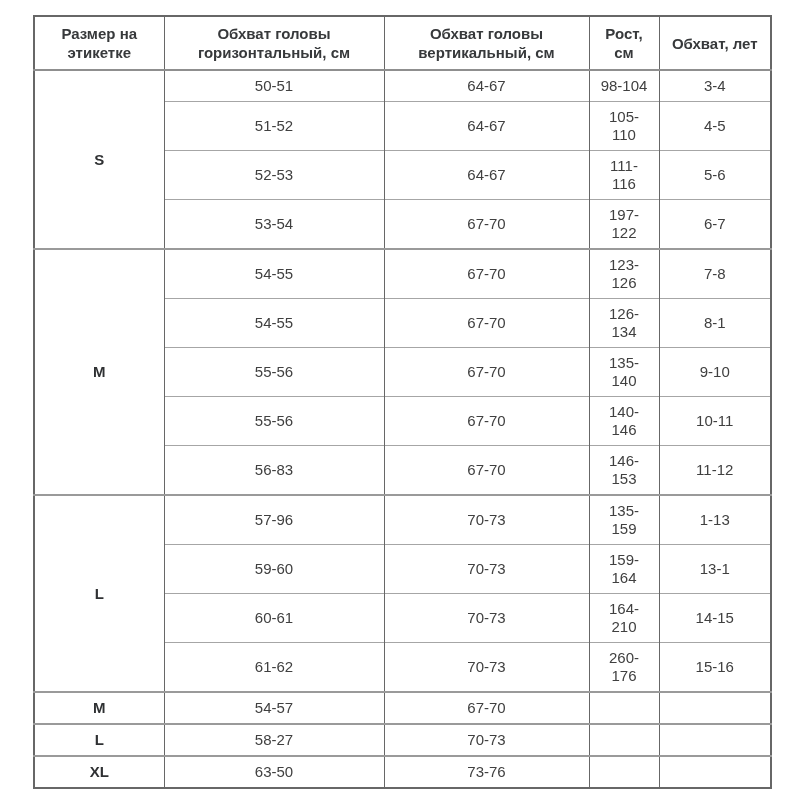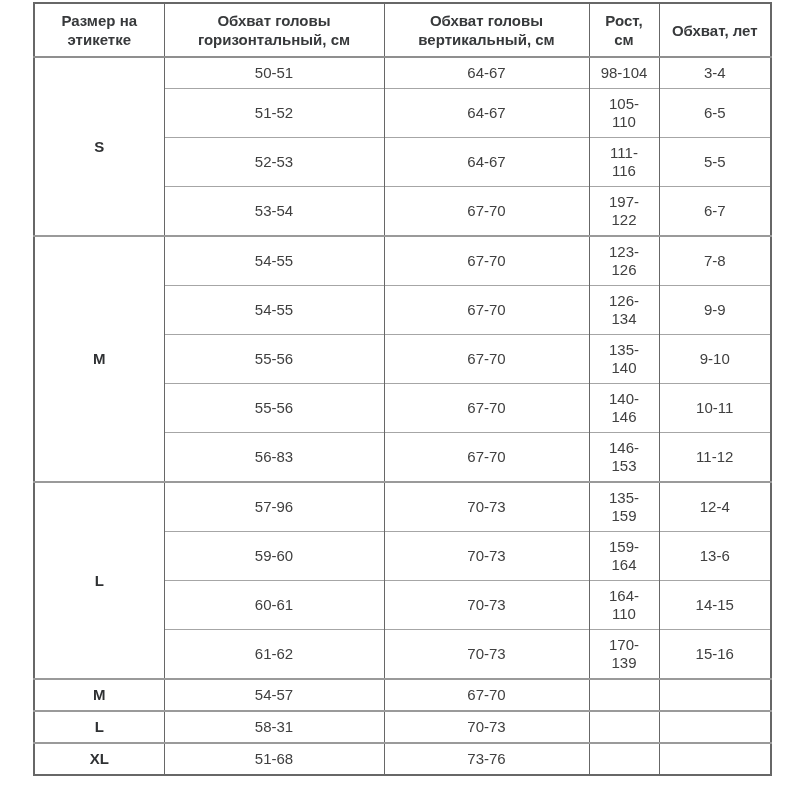--- a/index.html
+++ b/index.html
@@ -4,21 +4,21 @@
 <style>
   html, body {
     margin: 0;
     padding: 0;
     background: #ffffff;
     width: 800px;
     height: 800px;
     font-family: "Liberation Sans", sans-serif;
   }
   .table-wrap {
-    padding: 2px 0 0 33px;
+    padding: 15px 0 0 33px;
   }
   table.size-chart {
     border-collapse: collapse;
     table-layout: fixed;
     width: 737px;
     border: 2px solid #676767;
     background: #ffffff;
   }
   th, td {
     text-align: center;
@@ -80,47 +80,47 @@
         <td class="size-label" rowspan="4">S</td>
         <td>50-51</td>
         <td>64-67</td>
         <td class="cell-height">98-104</td>
         <td>3-4</td>
       </tr>
       <tr>
         <td>51-52</td>
         <td>64-67</td>
         <td class="cell-height">105-110</td>
-        <td>6-5</td>
+        <td>4-5</td>
       </tr>
       <tr>
         <td>52-53</td>
         <td>64-67</td>
         <td class="cell-height">111-116</td>
-        <td>5-5</td>
+        <td>5-6</td>
       </tr>
       <tr>
         <td>53-54</td>
         <td>67-70</td>
         <td class="cell-height">197-122</td>
         <td>6-7</td>
       </tr>
 
       <tr class="group-start">
         <td class="size-label" rowspan="5">M</td>
         <td>54-55</td>
         <td>67-70</td>
         <td class="cell-height">123-126</td>
         <td>7-8</td>
       </tr>
       <tr>
         <td>54-55</td>
         <td>67-70</td>
         <td class="cell-height">126-134</td>
-        <td>9-9</td>
+        <td>8-1</td>
       </tr>
       <tr>
         <td>55-56</td>
         <td>67-70</td>
         <td class="cell-height">135-140</td>
         <td>9-10</td>
       </tr>
       <tr>
         <td>55-56</td>
         <td>67-70</td>
@@ -132,57 +132,57 @@
         <td>67-70</td>
         <td class="cell-height">146-153</td>
         <td>11-12</td>
       </tr>
 
       <tr class="group-start">
         <td class="size-label" rowspan="4">L</td>
         <td>57-96</td>
         <td>70-73</td>
         <td class="cell-height">135-159</td>
-        <td>12-4</td>
+        <td>1-13</td>
       </tr>
       <tr>
         <td>59-60</td>
         <td>70-73</td>
         <td class="cell-height">159-164</td>
-        <td>13-6</td>
+        <td>13-1</td>
       </tr>
       <tr>
         <td>60-61</td>
         <td>70-73</td>
-        <td class="cell-height">164-110</td>
+        <td class="cell-height">164-210</td>
         <td>14-15</td>
       </tr>
       <tr>
         <td>61-62</td>
         <td>70-73</td>
-        <td class="cell-height">170-139</td>
+        <td class="cell-height">260-176</td>
         <td>15-16</td>
       </tr>
 
       <tr class="group-start">
         <td class="size-label">M</td>
         <td>54-57</td>
         <td>67-70</td>
         <td class="cell-height"></td>
         <td></td>
       </tr>
       <tr class="group-start">
         <td class="size-label">L</td>
-        <td>58-31</td>
+        <td>58-27</td>
         <td>70-73</td>
         <td class="cell-height"></td>
         <td></td>
       </tr>
       <tr class="group-start">
         <td class="size-label">XL</td>
-        <td>51-68</td>
+        <td>63-50</td>
         <td>73-76</td>
         <td class="cell-height"></td>
         <td></td>
       </tr>
     </tbody>
   </table>
 </div>
 
 </body></html>

